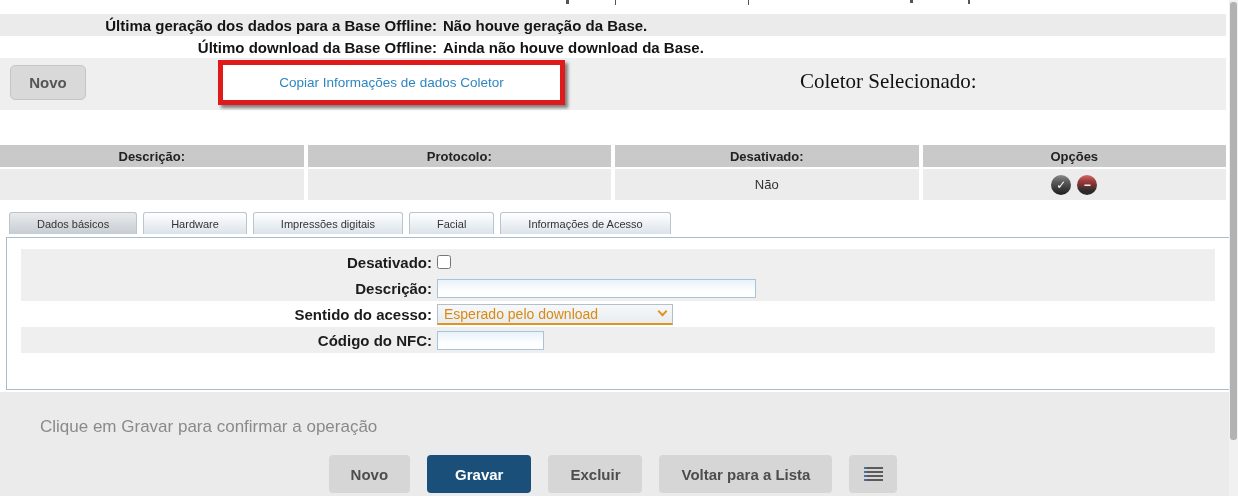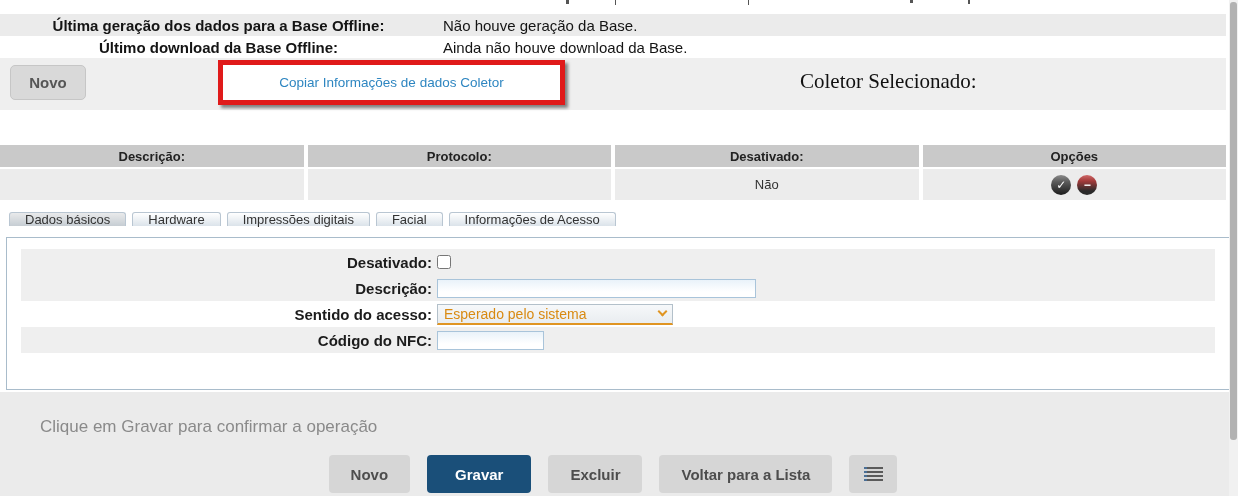--- a/index.html
+++ b/index.html
@@ -9,22 +9,22 @@
 
   
   .top-frags { position:absolute; top:0; left:0; width:1238px; height:6px; }
   .frag { position:absolute; top:0; background:#555; }
 
   
   .status-row { position:absolute; left:0; width:1226px; height:22px;
     display:flex; align-items:center; font-size:15px; font-weight:bold; color:#141414; }
   .status-row.one { top:14px; background:#ebebeb; }
   .status-row.two { top:36px; background:#fff; }
-  .status-label { width:437px; text-align:center; }
-  .status-value { margin-left:6px; font-weight:normal; }
+  .status-label { width:437px; text-align:right; }
+  .status-value { margin-left:6px; font-weight:bold; }
 
   
   .toolbar { position:absolute; top:58px; left:0; width:1226px; height:52px; background:#efefef; }
   .btn-novo-top { position:absolute; left:10px; top:7px; width:76px; height:35px;
     background:#d9d9d9; border:1px solid #c6c6c6; border-radius:5px;
     font-size:15px; font-weight:bold; color:#555; cursor:pointer; }
   .red-annotation { position:absolute; left:218px; top:2px; width:347px; height:45px;
     background:#fff; border:5px solid #e01a1a; box-shadow:3px 3px 3px rgba(40,40,40,.55);
     display:flex; align-items:center; justify-content:center; }
   .copy-link { color:#2e86c1; font-size:13.5px; text-decoration:none; cursor:pointer; }
@@ -43,21 +43,21 @@
     font-size:13px; color:#333; }
   .opt-icons { display:flex; gap:6px; }
   .circle-icon { width:20px; height:20px; border-radius:50%; display:flex; align-items:center;
     justify-content:center; color:#fff; font-size:12px; font-weight:bold; cursor:pointer;
     line-height:1; }
   .icon-check { background:linear-gradient(#8a8a8a,#5a5a5a 35%,#1c1c1c); }
   .icon-remove { background:linear-gradient(#d06a6a,#a33a3a 30%,#2a2a2a 80%); }
 
   
   .tabs { position:absolute; top:212px; left:9px; display:flex; gap:6px; height:22px; }
-  .tab { height:14px; padding:0 15px; display:flex; align-items:center; font-size:13px; color:#333;
+  .tab { height:22px; padding:0 27px; display:flex; align-items:center; font-size:11px; color:#333;
     border:1px solid #b9c6d2; border-bottom:none; border-radius:3px 3px 0 0;
     background:linear-gradient(#ffffff,#dbe3ea); cursor:pointer; white-space:nowrap; }
   .tab.active { background:linear-gradient(#e9eaeb,#c6cdd3); font-weight:normal; }
 
   
   .panel { position:absolute; top:237px; left:6px; width:1224px; height:153px;
     border:1px solid #a9bccb; background:#fff; padding-top:11px; }
   .frow { position:relative; height:26px; display:flex; align-items:center; }
   .frow .stripe { position:absolute; top:0; bottom:0; left:14px; right:14px; background:#efefef; }
   .flabel { position:relative; width:425px; text-align:right; font-size:15px; font-weight:bold; color:#1c1c1c; }
@@ -161,21 +161,21 @@
       <div class="stripe"></div>
       <div class="flabel">Descrição:</div>
       <div class="fctrl">
           <input type="text" class="tinput w-desc" value="" style="">
         </div>
     </div>
     <div class="frow">
       <div class="flabel">Sentido do acesso:</div>
       <div class="fctrl">
         <div class="sel">
-          <span class="sel-text">Esperado pelo sistema</span>
+          <span class="sel-text">Esperado pelo download</span>
           <span class="sel-chev"></span>
         </div>
       </div>
     </div>
     <div class="frow">
       <div class="stripe"></div>
       <div class="flabel">Código do NFC:</div>
       <div class="fctrl">
           <input type="text" class="tinput w-nfc" value="" style="">
         </div>

